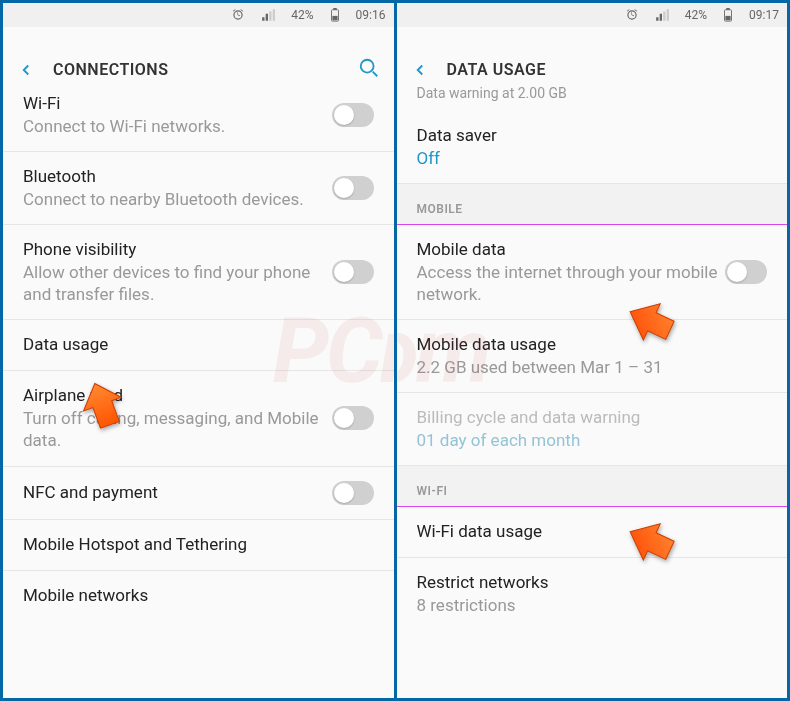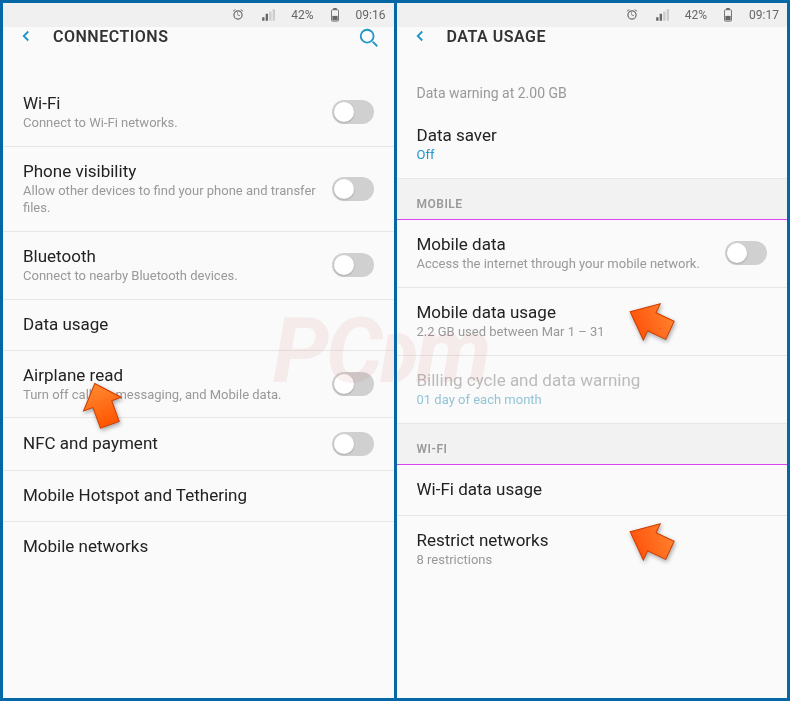--- a/index.html
+++ b/index.html
@@ -37,21 +37,21 @@
   gap: 16px;
   font-size: 12px;
   color: #666;
 }
 .status-bar svg {
   display: block;
 }
 .header {
   height: 52px;
   display: flex;
-  align-items: flex-start;
+  align-items: flex-end;
   padding: 0 14px;
   background: #fafafa;
 }
 .back-chevron {
   color: #2196c9;
   margin-right: 18px;
 }
 .header-title {
   font-weight: 600;
   font-size: 16px;
@@ -70,21 +70,21 @@
 }
 .item-text {
   flex: 1;
 }
 .item-title {
   font-size: 17px;
   color: #222;
   margin-bottom: 2px;
 }
 .item-sub {
-  font-size: 13px;
+  font-size: 17px;
   color: #999;
   line-height: 1.3;
 }
 .item-sub.blue {
   color: #2196c9;
 }
 .toggle {
   width: 42px;
   height: 24px;
   background: #d0d0d0;
@@ -180,30 +180,30 @@
     <div class="item">
       <div class="item-text">
         <div class="item-title">Wi-Fi</div>
         <div class="item-sub">Connect to Wi-Fi networks.</div>
       </div>
       <div class="toggle"></div>
     </div>
 
     <div class="item">
       <div class="item-text">
+        <div class="item-title">Bluetooth</div>
+        <div class="item-sub">Connect to nearby Bluetooth devices.</div>
+      </div>
+      <div class="toggle"></div>
+    </div>
+
+    <div class="item">
+      <div class="item-text">
         <div class="item-title">Phone visibility</div>
         <div class="item-sub">Allow other devices to find your phone and transfer files.</div>
-      </div>
-      <div class="toggle"></div>
-    </div>
-
-    <div class="item">
-      <div class="item-text">
-        <div class="item-title">Bluetooth</div>
-        <div class="item-sub">Connect to nearby Bluetooth devices.</div>
       </div>
       <div class="toggle"></div>
     </div>
 
     <div class="item">
       <div class="item-text">
         <div class="item-title">Data usage</div>
       </div>
     </div>
 

